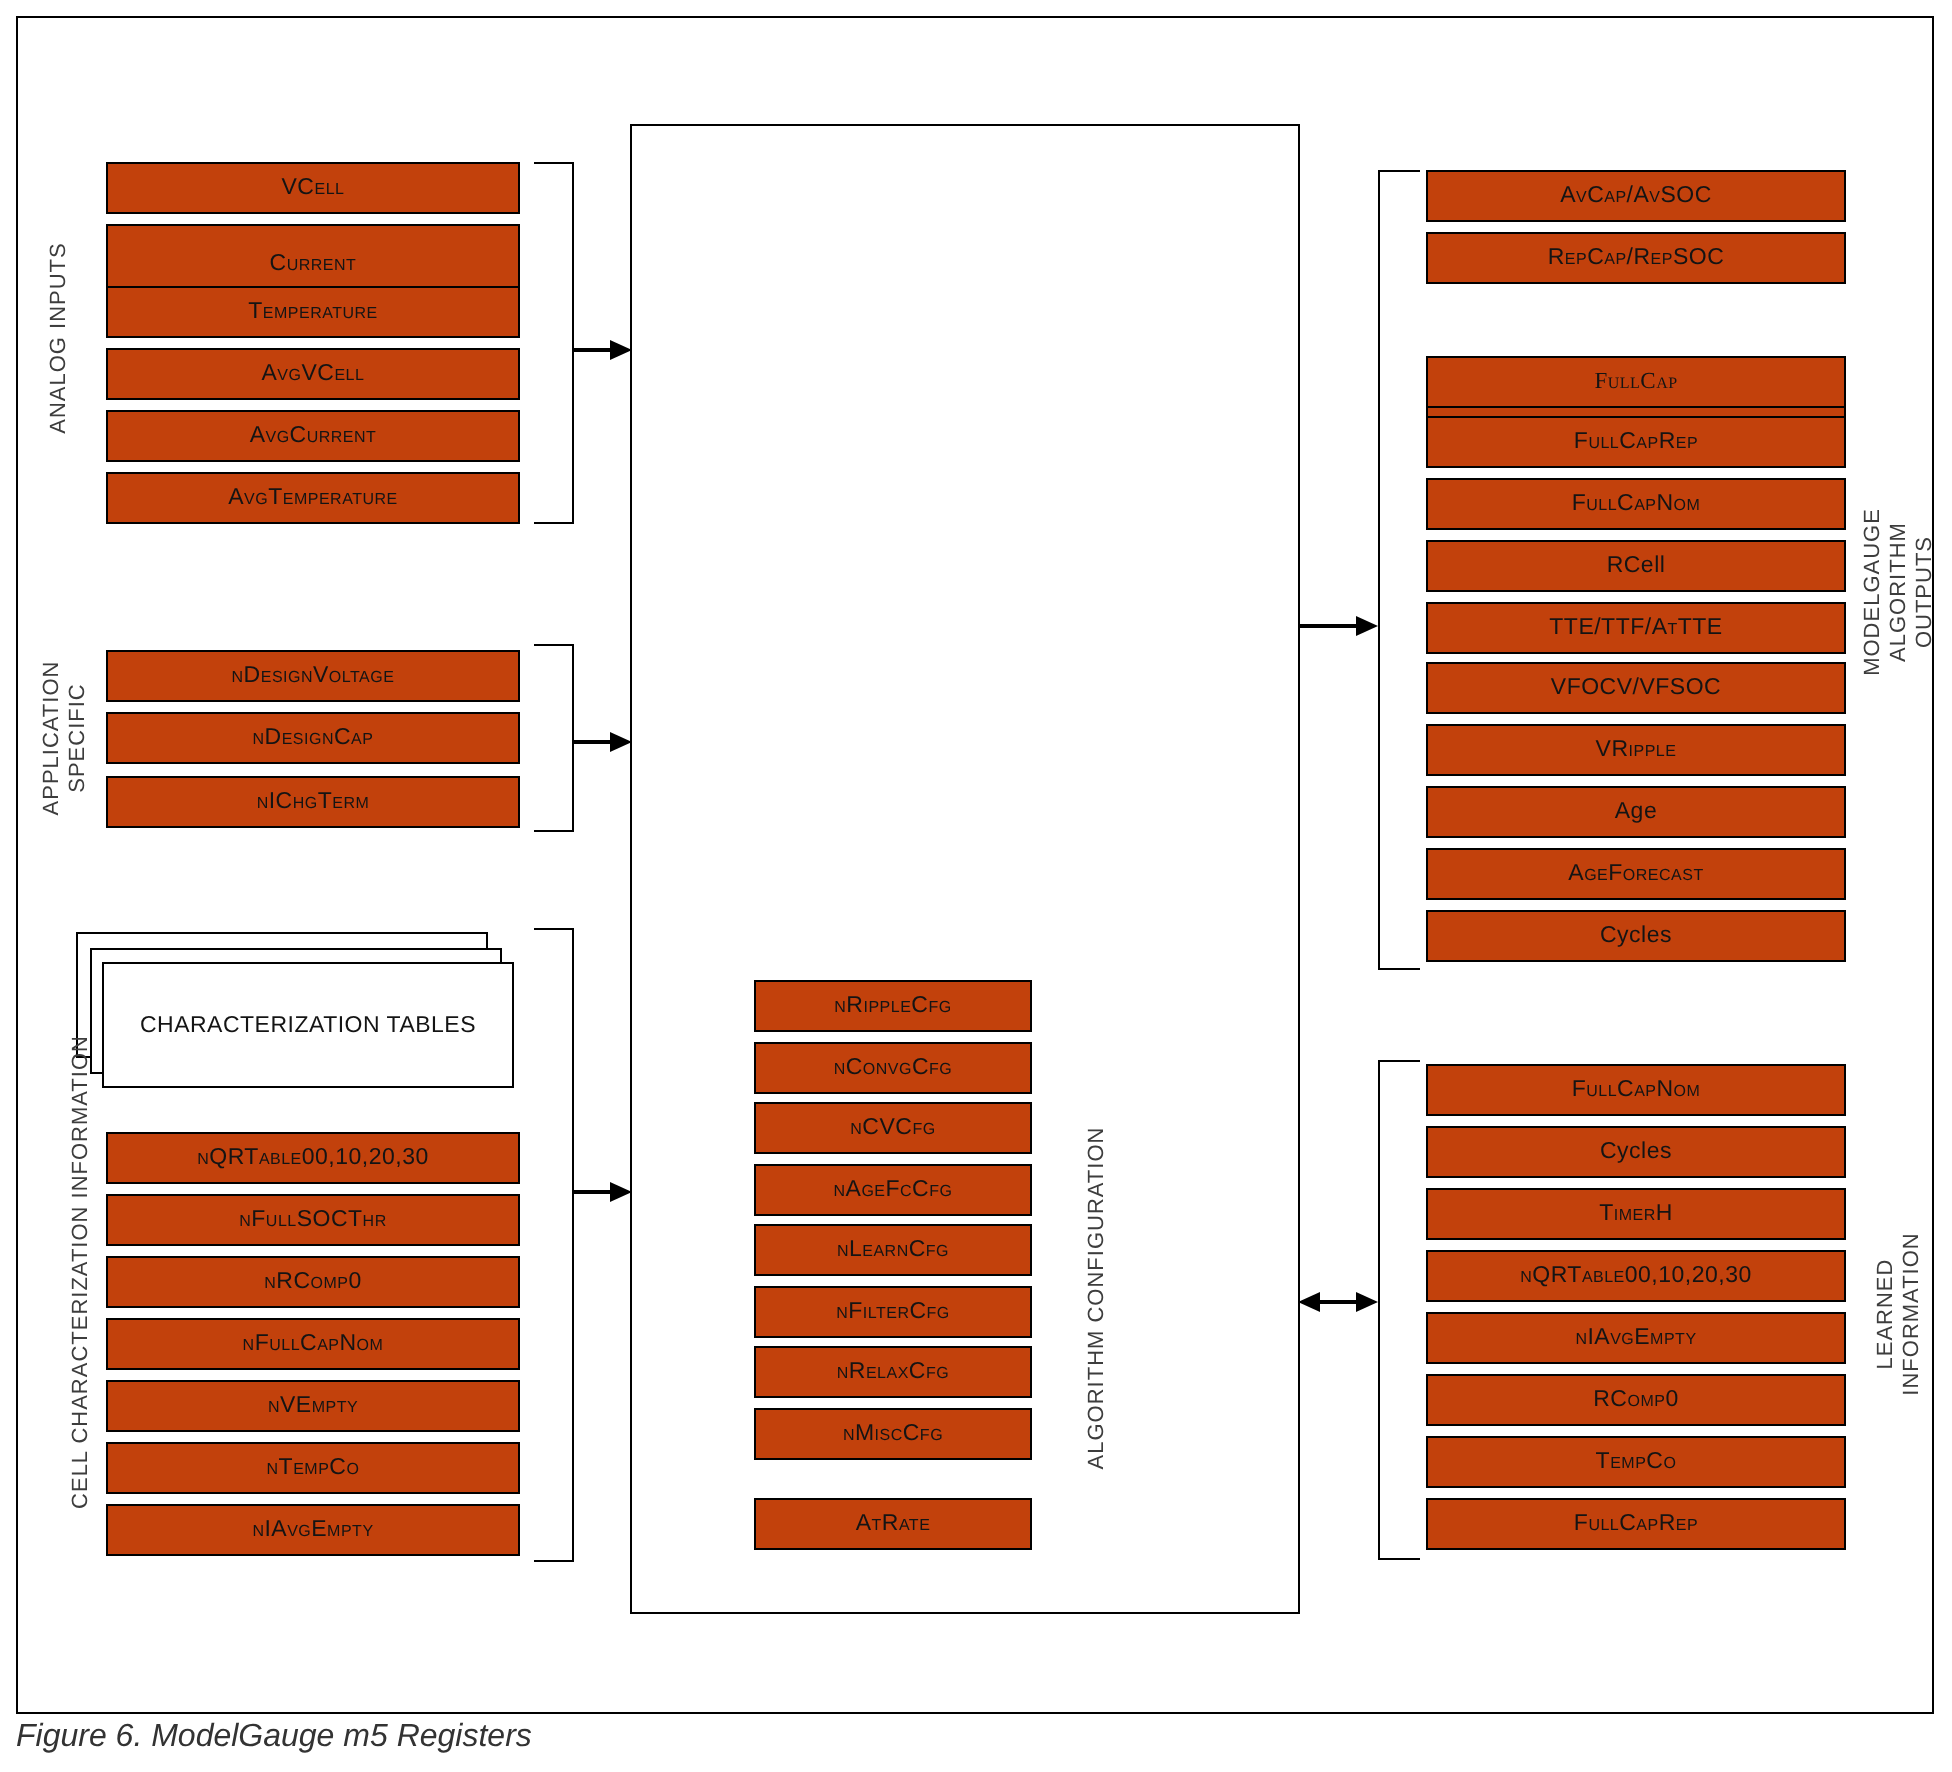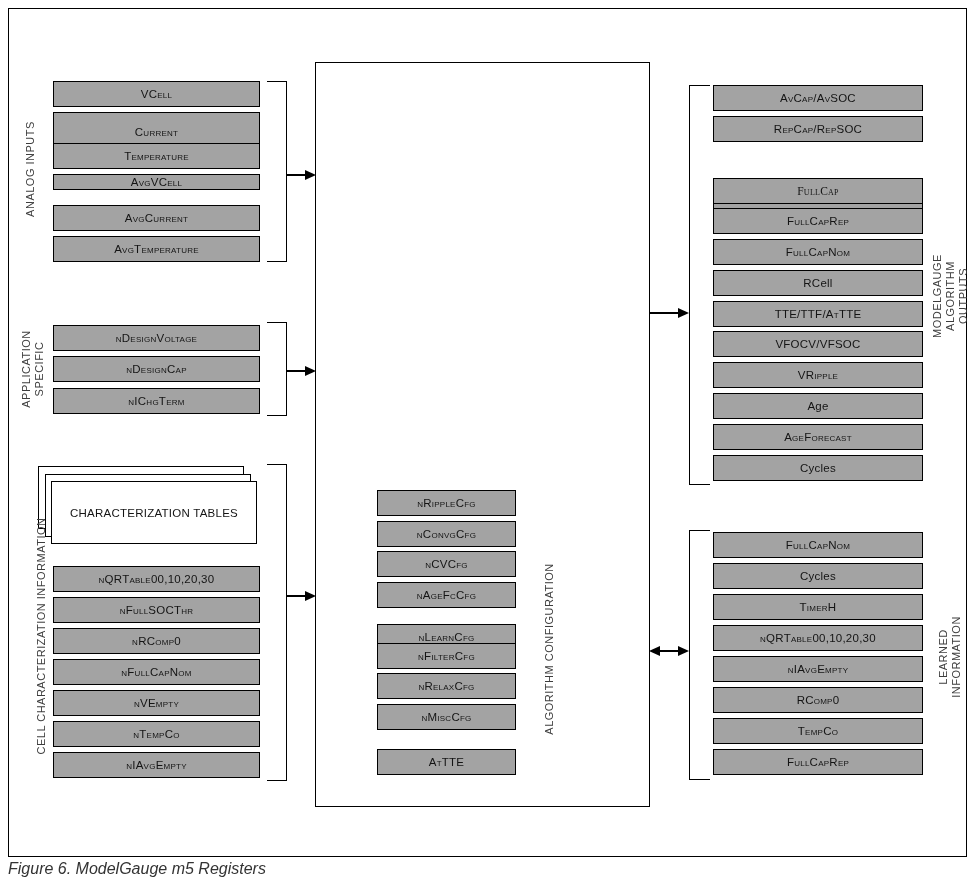--- a/index.html
+++ b/index.html
@@ -4,21 +4,21 @@
 <style>
   html,body { margin:0; padding:0; background:#fff; }
   #stage {
     position:relative; width:976px; height:886px; background:#fff;
     font-family:"Liberation Sans", sans-serif; overflow:hidden;
   }
   #outer-border { position:absolute; left:8px; top:8px; width:957px; height:847px; border:1.3px solid #000; }
   #center-box { position:absolute; left:315px; top:62px; width:333px; height:743px; border:1.5px solid #000; background:#fff; }
   #center-title { position:absolute; left:315px; top:399px; width:333px; text-align:center;
     font-weight:bold; font-size:13px; line-height:16px; color:#111; letter-spacing:.2px; }
-  .register-box { position:absolute; background:#a3a3a3; border:1.5px solid #000; display:flex; align-items:center; justify-content:center; box-sizing:border-box; }
+  .register-box { position:absolute; background:#c2410c; border:1.5px solid #000; display:flex; align-items:center; justify-content:center; box-sizing:border-box; }
   .register-label { font-size:11.5px; color:#141414; letter-spacing:.25px; white-space:nowrap; }
   .sc { font-variant:small-caps; }
   .bracket-left { position:absolute; box-sizing:border-box; border-top:1.5px solid #000; border-right:1.5px solid #000; border-bottom:1.5px solid #000; }
   .bracket-right { position:absolute; box-sizing:border-box; border-top:1.5px solid #000; border-left:1.5px solid #000; border-bottom:1.5px solid #000; }
   .vlabel { position:absolute; font-size:11px; line-height:13px; color:#3d3d3d; letter-spacing:.5px;
     white-space:pre-line; text-align:center; transform:translate(-50%,-50%) rotate(-90deg); }
   .arrow { position:absolute; height:10px; }
   .arrow .shaft { position:absolute; top:4.2px; height:1.6px; background:#000; }
   .arrow .head-r { position:absolute; top:0; width:0; height:0; border-top:5px solid transparent; border-bottom:5px solid transparent; border-left:11px solid #000; }
   .arrow .head-l { position:absolute; top:0; width:0; height:0; border-top:5px solid transparent; border-bottom:5px solid transparent; border-right:11px solid #000; }
@@ -38,21 +38,21 @@
   <div id="generated-layer">
       <div class="register-box" style="left: 53px; top: 81px; width: 207px; height: 26px;">
         <span class="register-label sc">VCell</span>
       </div>
       <div class="register-box" style="left: 53px; top: 112px; width: 207px; height: 40px;">
         <span class="register-label sc">Current</span>
       </div>
       <div class="register-box" style="left: 53px; top: 143px; width: 207px; height: 26px;">
         <span class="register-label sc">Temperature</span>
       </div>
-      <div class="register-box" style="left: 53px; top: 174px; width: 207px; height: 16px;">
+      <div class="register-box" style="left: 53px; top: 174px; width: 207px; height: 26px;">
         <span class="register-label sc">AvgVCell</span>
       </div>
       <div class="register-box" style="left: 53px; top: 205px; width: 207px; height: 26px;">
         <span class="register-label sc">AvgCurrent</span>
       </div>
       <div class="register-box" style="left: 53px; top: 236px; width: 207px; height: 26px;">
         <span class="register-label sc">AvgTemperature</span>
       </div>
       <div class="bracket-left" style="left: 267px; top: 81px; width: 20px; height: 181px;"></div>
       <div class="arrow" style="left: 287px; top: 170px; width: 29px;">
@@ -189,31 +189,31 @@
       </div>
       <div class="register-box" style="left: 377px; top: 520.5px; width: 139px; height: 26px;">
         <span class="register-label sc">nConvgCfg</span>
       </div>
       <div class="register-box" style="left: 377px; top: 551px; width: 139px; height: 26px;">
         <span class="register-label sc">nCVCfg</span>
       </div>
       <div class="register-box" style="left: 377px; top: 581.5px; width: 139px; height: 26px;">
         <span class="register-label sc">nAgeFcCfg</span>
       </div>
-      <div class="register-box" style="left: 377px; top: 612px; width: 139px; height: 26px; margin-top: 12px;">
+      <div class="register-box" style="left: 377px; top: 612px; width: 139px; height: 26px;">
         <span class="register-label sc">nLearnCfg</span>
       </div>
       <div class="register-box" style="left: 377px; top: 642.5px; width: 139px; height: 26px;">
         <span class="register-label sc">nFilterCfg</span>
       </div>
       <div class="register-box" style="left: 377px; top: 673px; width: 139px; height: 26px;">
         <span class="register-label sc">nRelaxCfg</span>
       </div>
       <div class="register-box" style="left: 377px; top: 703.5px; width: 139px; height: 26px;">
         <span class="register-label sc">nMiscCfg</span>
       </div>
       <div class="register-box" style="left: 377px; top: 749px; width: 139px; height: 26px;">
-        <span class="register-label sc">AtTTE</span>
+        <span class="register-label sc">AtRate</span>
       </div>
     </div>
 
   <div id="figure-caption">Figure 6. ModelGauge m5 Registers</div>
 </div>
 
 </body></html>

